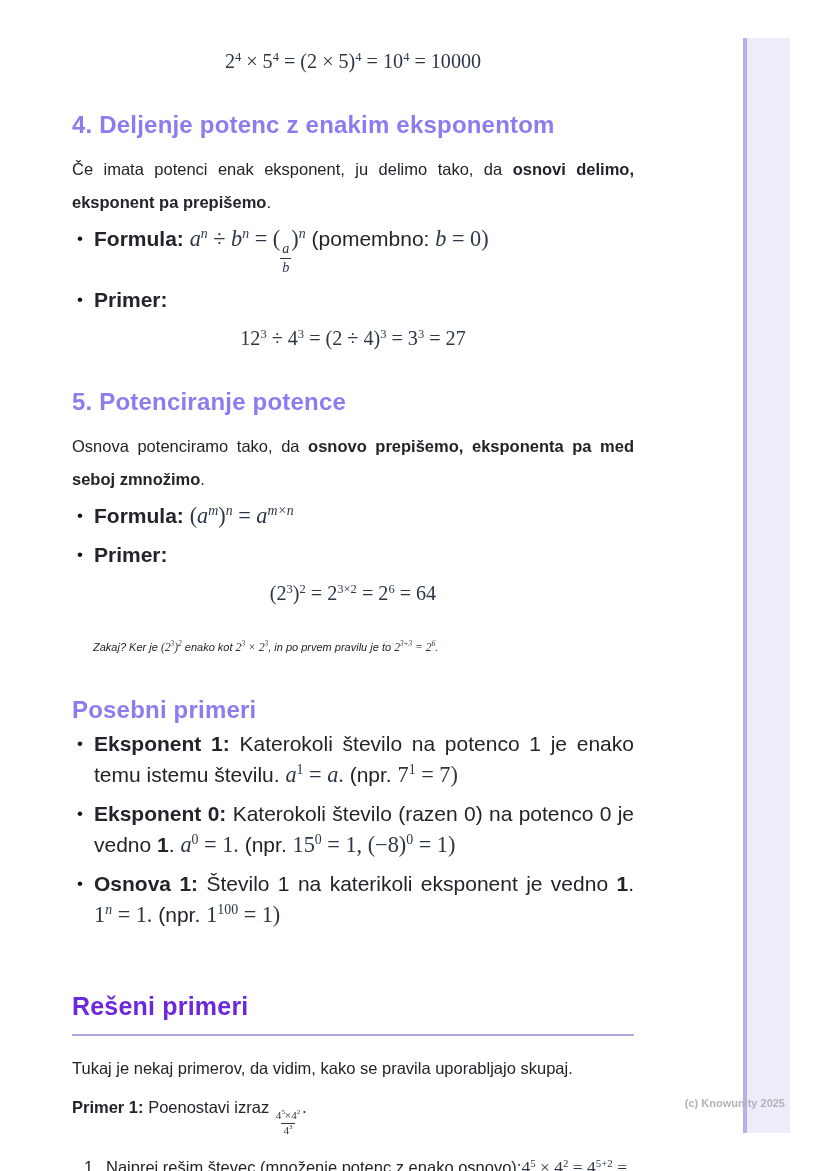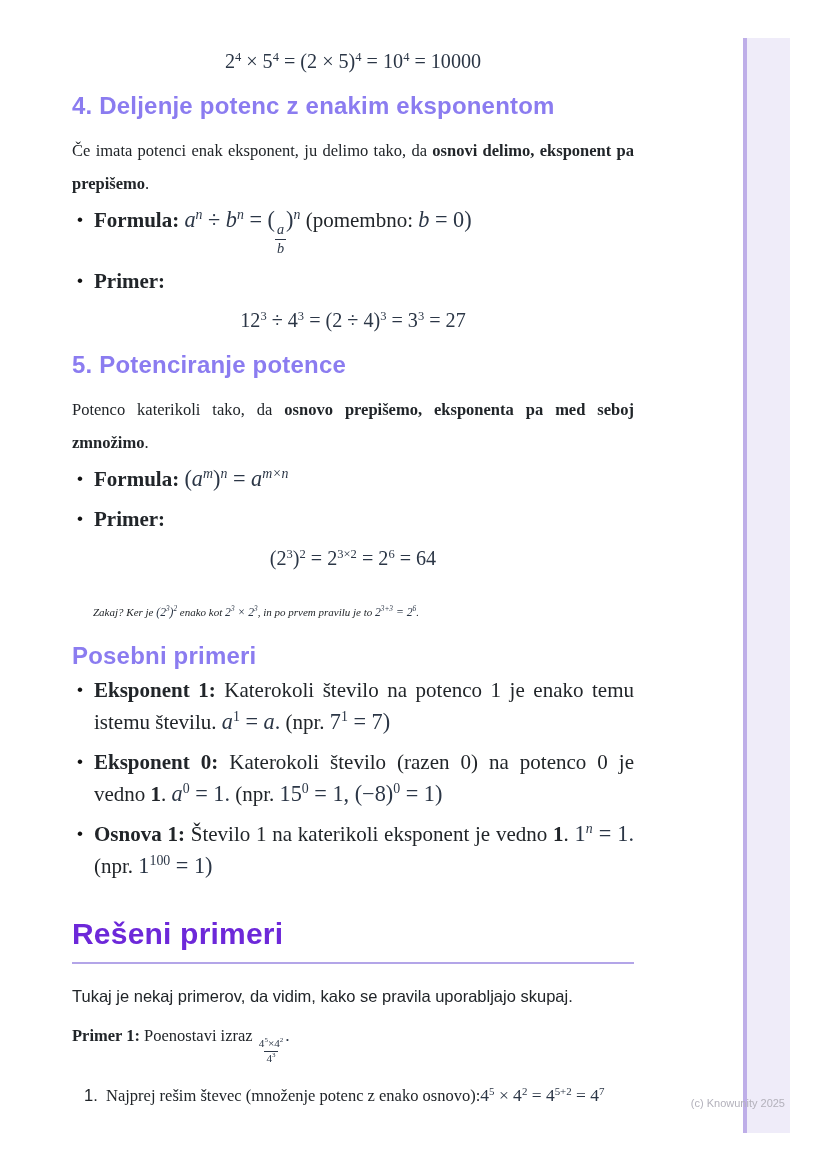--- a/index.html
+++ b/index.html
@@ -17,66 +17,66 @@
     border-left:4px solid var(--c-panel_edge, #beaee8);
     z-index:1;
   }
 
   .content { position:absolute; left:72px; top:0; width:562px; }
 
   
   .mt { font-family:"Liberation Serif","DejaVu Serif",serif; color:var(--c-math,#2b3646); font-size:1.06em; }
   .mi { font-style:italic; }
   sup.ms { font-family:"Liberation Serif","DejaVu Serif",serif; color:var(--c-math,#2b3646); font-size:66%; line-height:0; }
-  .tx { font-family:Liberation Serif, serif; }
+  .tx { font-family:Liberation Sans, sans-serif; }
   .tb { font-weight:700; }
   .frac {
     display:inline-flex; flex-direction:column; align-items:center;
     vertical-align:-0.5em; font-size:64%; line-height:1.25;
     font-family:"Liberation Serif","DejaVu Serif",serif; color:var(--c-math,#2b3646);
   }
   .frac .fn { padding:0 2px; }
   .frac .fd { border-top:1px solid currentColor; padding:0 2px; }
 
   .top-formula { margin-top:48px; text-align:center; font-size:19px; line-height:27px; }
 
   h2.sec {
-    margin-top:17px; font-size:24px; line-height:28px; font-weight:700;
+    margin-top:36px; font-size:24px; line-height:28px; font-weight:700;
     color:var(--c-accent,#8b7cf0); letter-spacing:0.2px;
   }
   p.body { margin-top:14px; font-size:16.5px; line-height:33px; text-align:justify; }
 
   ul.blist { list-style:none; margin-top:4px; }
   ul.blist li {
     position:relative; padding-left:22px; font-size:21px; line-height:31px;
     margin-bottom:8px; text-align:justify;
   }
   ul.blist li::before { content:"\2022"; position:absolute; left:5px; top:0; font-size:17px; color:#111; }
 
   .display { margin-top:10px; text-align:center; font-size:19px; line-height:27px; }
 
   .note { margin:28px 0 0 21px; font-size:11px; line-height:24px; font-style:italic; }
   .note .mt, .note sup.ms { font-style:italic; }
 
   h1.title {
-    margin-top:32px; font-size:30px; line-height:40px; font-weight:700;
+    margin-top:56px; font-size:25px; line-height:40px; font-weight:700;
     color:var(--c-title,#6d28d9); letter-spacing:0.2px;
   }
   hr.divider { margin-top:8px; border:0; height:2px; background:var(--c-divider,#b3a5e8); width:562px; }
 
   p.intro { margin-top:22px; font-size:16.5px; line-height:20px; }
   p.primer { margin-top:14px; font-size:16.5px; line-height:31px; }
 
   ol.steps { list-style:none; margin-top:14px; }
   ol.steps li { position:relative; padding-left:34px; font-size:16.5px; line-height:31px; }
   ol.steps .stepnum { position:absolute; left:12px; }
 
   .footer {
     position:absolute; top:1097px; right:43px; z-index:2;
-    font-size:11px; color:var(--c-footer,#b3b1bb);
+    font-size:11px; color:var(--c-footer,#b3b1bb);font-weight:bold;
   }
 </style>
 </head>
 <body>
 
 <div class="side-rail"></div>
 
 <div class="content">
 
   <div class="top-formula"><span class="mt">2</span><sup class="ms">4</sup><span class="mt"> × 5</span><sup class="ms">4</sup><span class="mt"> = (2 × 5)</span><sup class="ms">4</sup><span class="mt"> = 10</span><sup class="ms">4</sup><span class="mt"> = 10000</span></div>
@@ -86,21 +86,21 @@
   <ul class="blist">
     <li><span class="tx tb">Formula: </span><span class="mt mi">a</span><sup class="ms mi">n</sup><span class="mt"> ÷ </span><span class="mt mi">b</span><sup class="ms mi">n</sup><span class="mt"> = (</span><span class="frac">
           <span class="fn"><span class="mt mi">a</span></span>
           <span class="fd"><span class="mt mi">b</span></span>
         </span><span class="mt">)</span><sup class="ms mi">n</sup><span class="tx"> (pomembno: </span><span class="mt mi">b</span><span class="mt"> = 0)</span></li>
     <li><span class="tx tb">Primer:</span></li>
   </ul>
   <div class="display"><span class="mt">12</span><sup class="ms">3</sup><span class="mt"> ÷ 4</span><sup class="ms">3</sup><span class="mt"> = (2 ÷ 4)</span><sup class="ms">3</sup><span class="mt"> = 3</span><sup class="ms">3</sup><span class="mt"> = 27</span></div>
 
   <h2 class="sec">5. Potenciranje potence</h2>
-  <p class="body"><span class="tx">Potenco katerikoli tako, da </span><span class="tx tb">osnovo prepišemo, eksponenta pa med seboj zmnožimo</span><span class="tx">.</span></p>
+  <p class="body"><span class="tx">Osnova potenciramo tako, da </span><span class="tx tb">osnovo prepišemo, eksponenta pa med seboj zmnožimo</span><span class="tx">.</span></p>
   <ul class="blist">
     <li><span class="tx tb">Formula: </span><span class="mt">(</span><span class="mt mi">a</span><sup class="ms mi">m</sup><span class="mt">)</span><sup class="ms mi">n</sup><span class="mt"> = </span><span class="mt mi">a</span><sup class="ms mi">m×n</sup></li>
     <li><span class="tx tb">Primer:</span></li>
   </ul>
   <div class="display"><span class="mt">(2</span><sup class="ms">3</sup><span class="mt">)</span><sup class="ms">2</sup><span class="mt"> = 2</span><sup class="ms">3×2</sup><span class="mt"> = 2</span><sup class="ms">6</sup><span class="mt"> = 64</span></div>
   <p class="note"><span class="tx">Zakaj? Ker je </span><span class="mt">(2</span><sup class="ms">3</sup><span class="mt">)</span><sup class="ms">2</sup><span class="tx"> enako kot </span><span class="mt">2</span><sup class="ms">3</sup><span class="mt"> × 2</span><sup class="ms">3</sup><span class="tx">, in po prvem pravilu je to </span><span class="mt">2</span><sup class="ms">3+3</sup><span class="mt"> = 2</span><sup class="ms">6</sup><span class="tx">.</span></p>
 
   <h2 class="sec">Posebni primeri</h2>
   <ul class="blist">
     <li><span class="tx tb">Eksponent 1: </span><span class="tx">Katerokoli število na potenco 1 je enako temu istemu številu. </span><span class="mt mi">a</span><sup class="ms">1</sup><span class="mt"> = </span><span class="mt mi">a</span><span class="mt">.</span><span class="tx"> (npr. </span><span class="mt">7</span><sup class="ms">1</sup><span class="mt"> = 7)</span></li>

